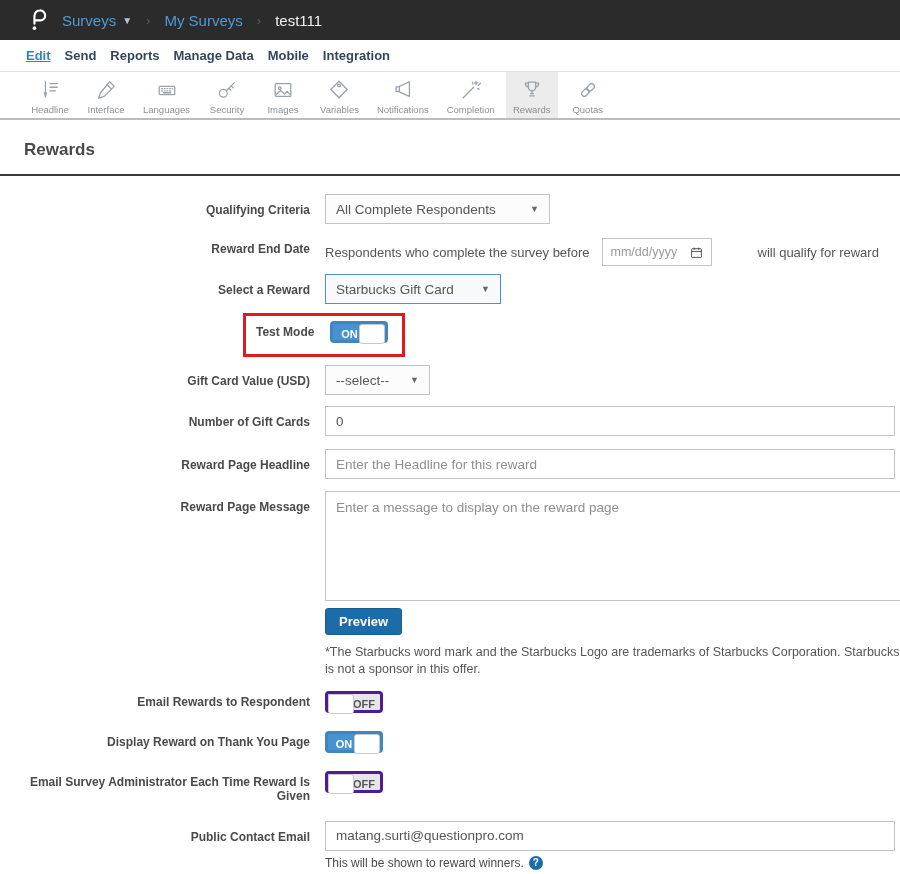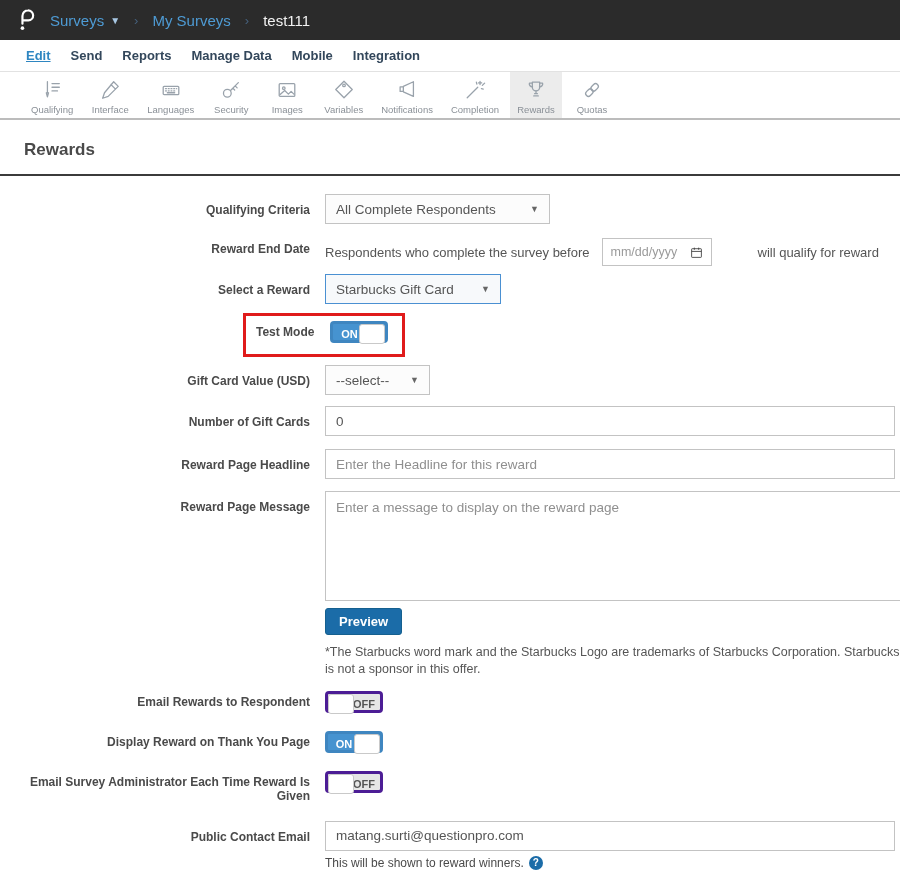--- a/index.html
+++ b/index.html
@@ -9,30 +9,30 @@
     background: #fff;
     color: #555;
     height: 874px;
     overflow: hidden;
     position: relative;
   }
   
   .topbar {
     height: 40px; background: #2b2b2b;
     display: flex; align-items: center;
-    padding: 0 14px; gap: 10px;
+    padding: 0 26px; gap: 10px;
   }
   .logo { width: 26px; height: 26px; display: flex; align-items: center; justify-content: center; cursor: pointer; }
   .crumb { font-size: 15px; color: #4e9bd4; text-decoration: none; display: inline-flex; align-items: center; gap: 6px; cursor: pointer; }
   .crumb.current { color: #f2f2f2; }
   .crumb-sep { color: #45607c; font-size: 13px; margin: 0 4px; }
   .caret-sm { font-size: 10px; color: #a8c8e4; }
   
   .tabrow {
-    height: 32px; display: flex; align-items: center; gap: 20px;
+    height: 32px; display: flex; align-items: center; gap: 14px;
     padding: 12px 26px; background: #fff; border-bottom: 1px solid #e2e2e2;
   }
   .tab { font-size: 13px; font-weight: bold; color: #33475b; text-decoration: none; cursor: pointer; }
   .tab.active { color: #2e86c1; text-decoration: underline; }
   
   .toolbar {
     display: flex; align-items: stretch; gap: 4px;
     padding: 0 0 0 24px; border-bottom: 2px solid #bcbcbc; height: 48px;
   }
   .tool {
@@ -142,21 +142,21 @@
   <a class="tab">Mobile</a>
   <a class="tab">Integration</a>
 </div>
 
 <div class="toolbar">
   <div class="tool">
     <svg viewBox="0 0 24 24">
       <path d="M7 3 v12 M5.8 15 L7 19.5 L8.2 15"></path>
         <path d="M12 5 h8 M12 9 h8 M12 13 h6"></path>
     </svg>
-    <span class="tool-label">Qualifying</span>
+    <span class="tool-label">Headline</span>
   </div>
   <div class="tool">
     <svg viewBox="0 0 24 24">
       <path d="M16 3 l5 5 -11 11 -6 2 2-6 z M13 6 l5 5"></path>
     </svg>
     <span class="tool-label">Interface</span>
   </div>
   <div class="tool">
     <svg viewBox="0 0 24 24">
       <rect x="3.5" y="8" width="17" height="9" rx="1"></rect>

